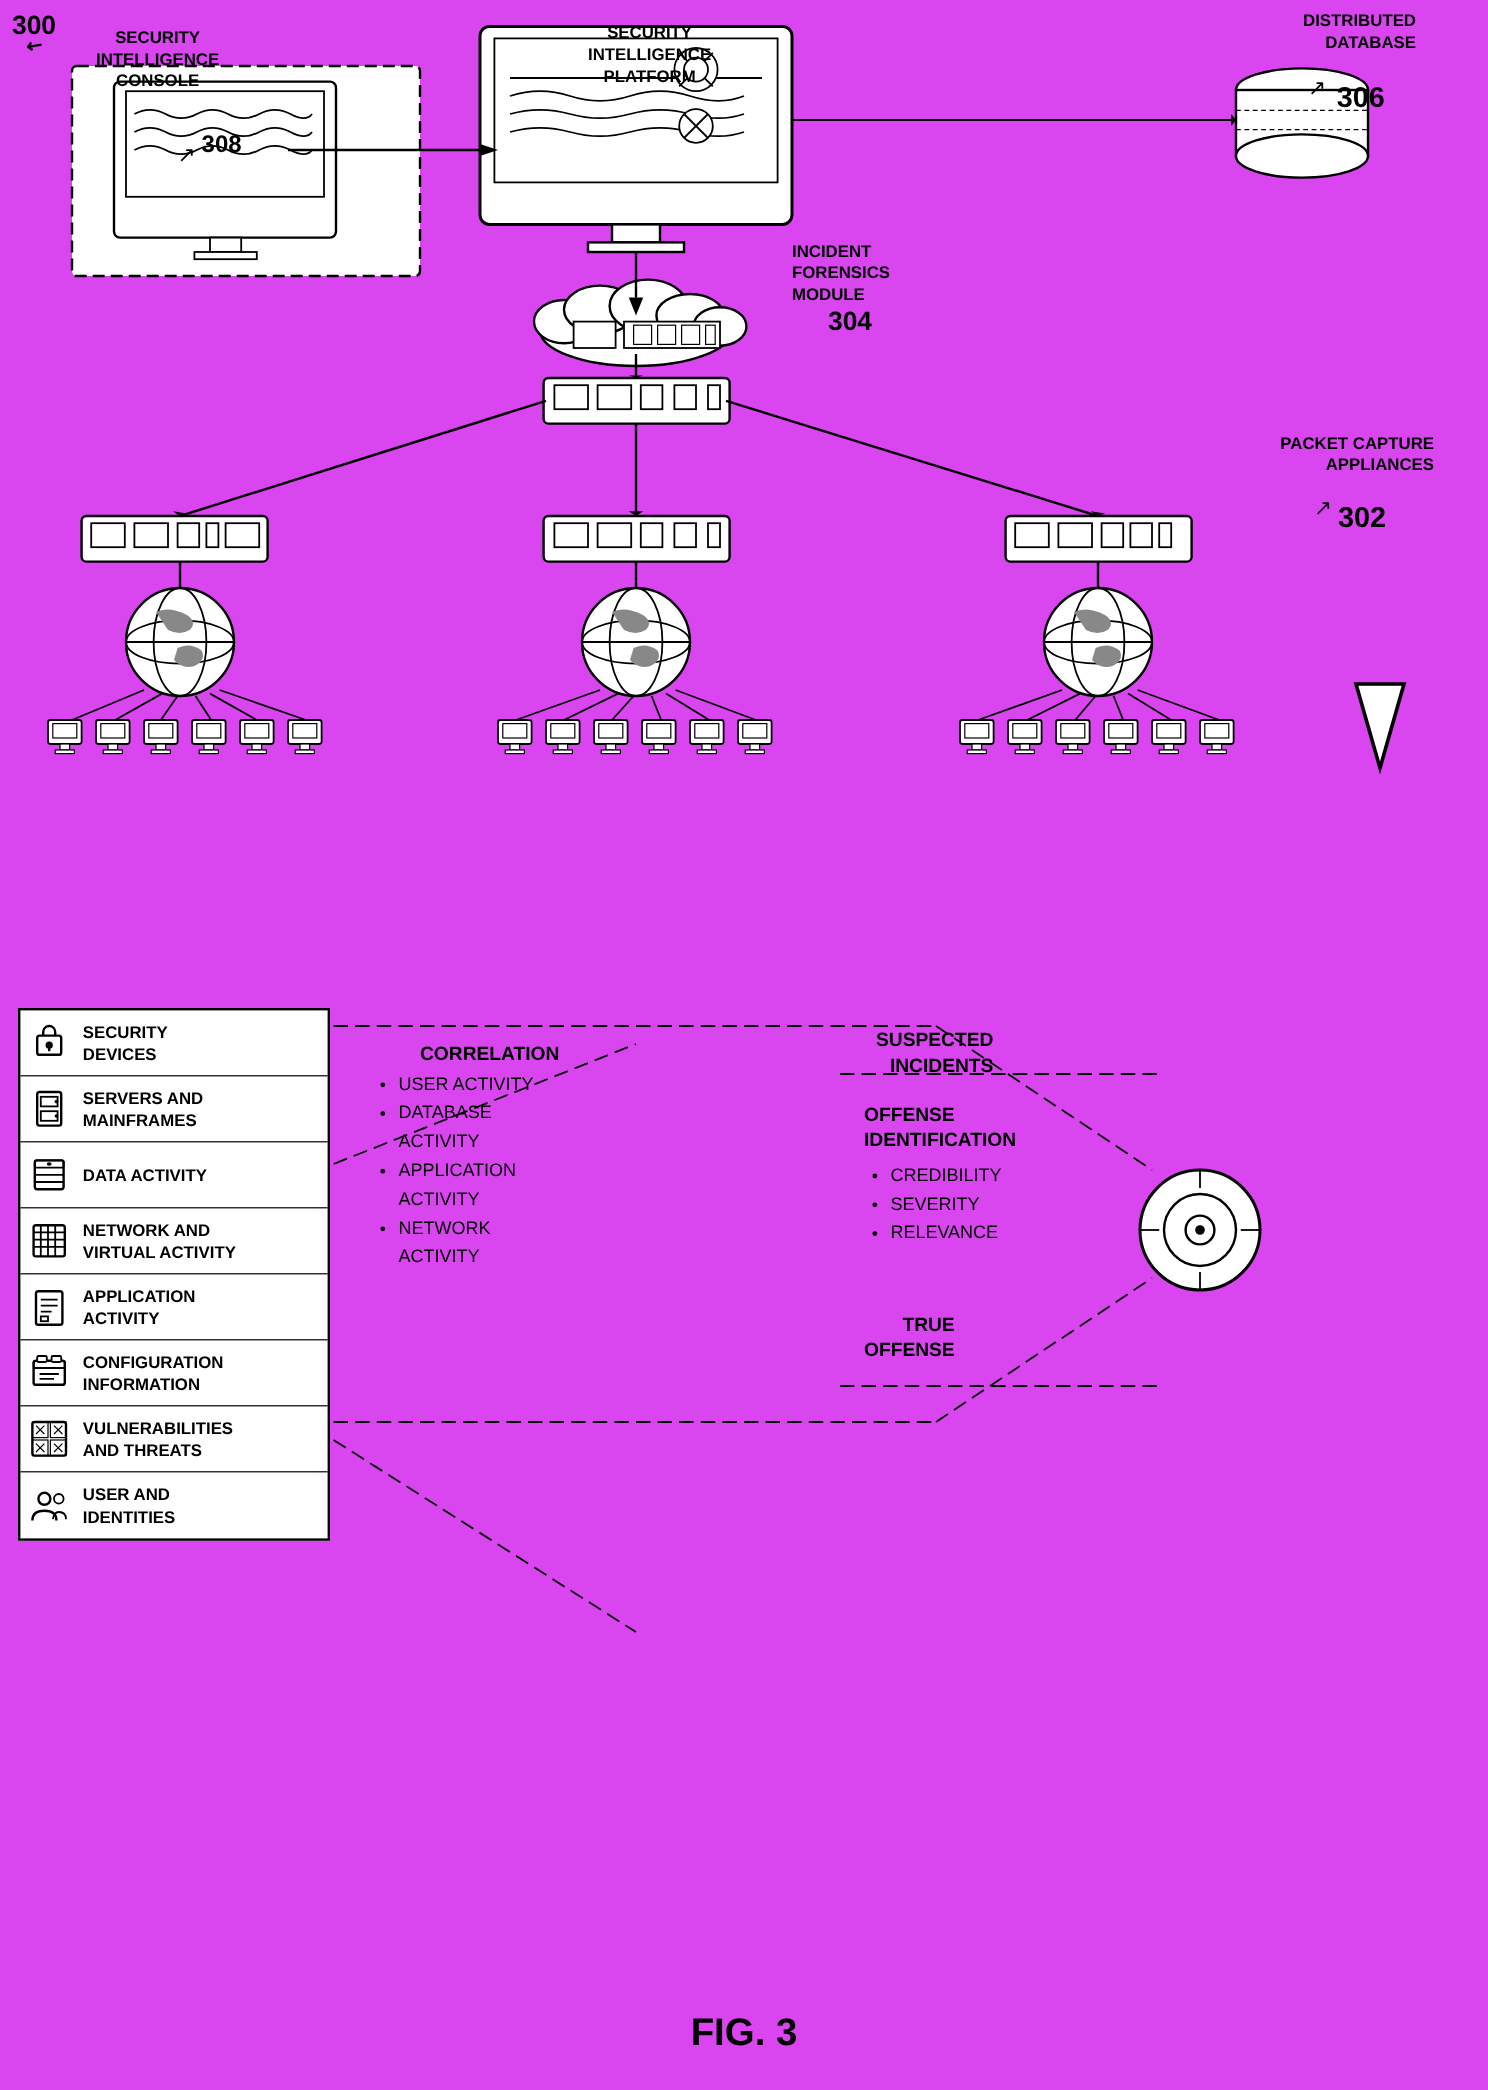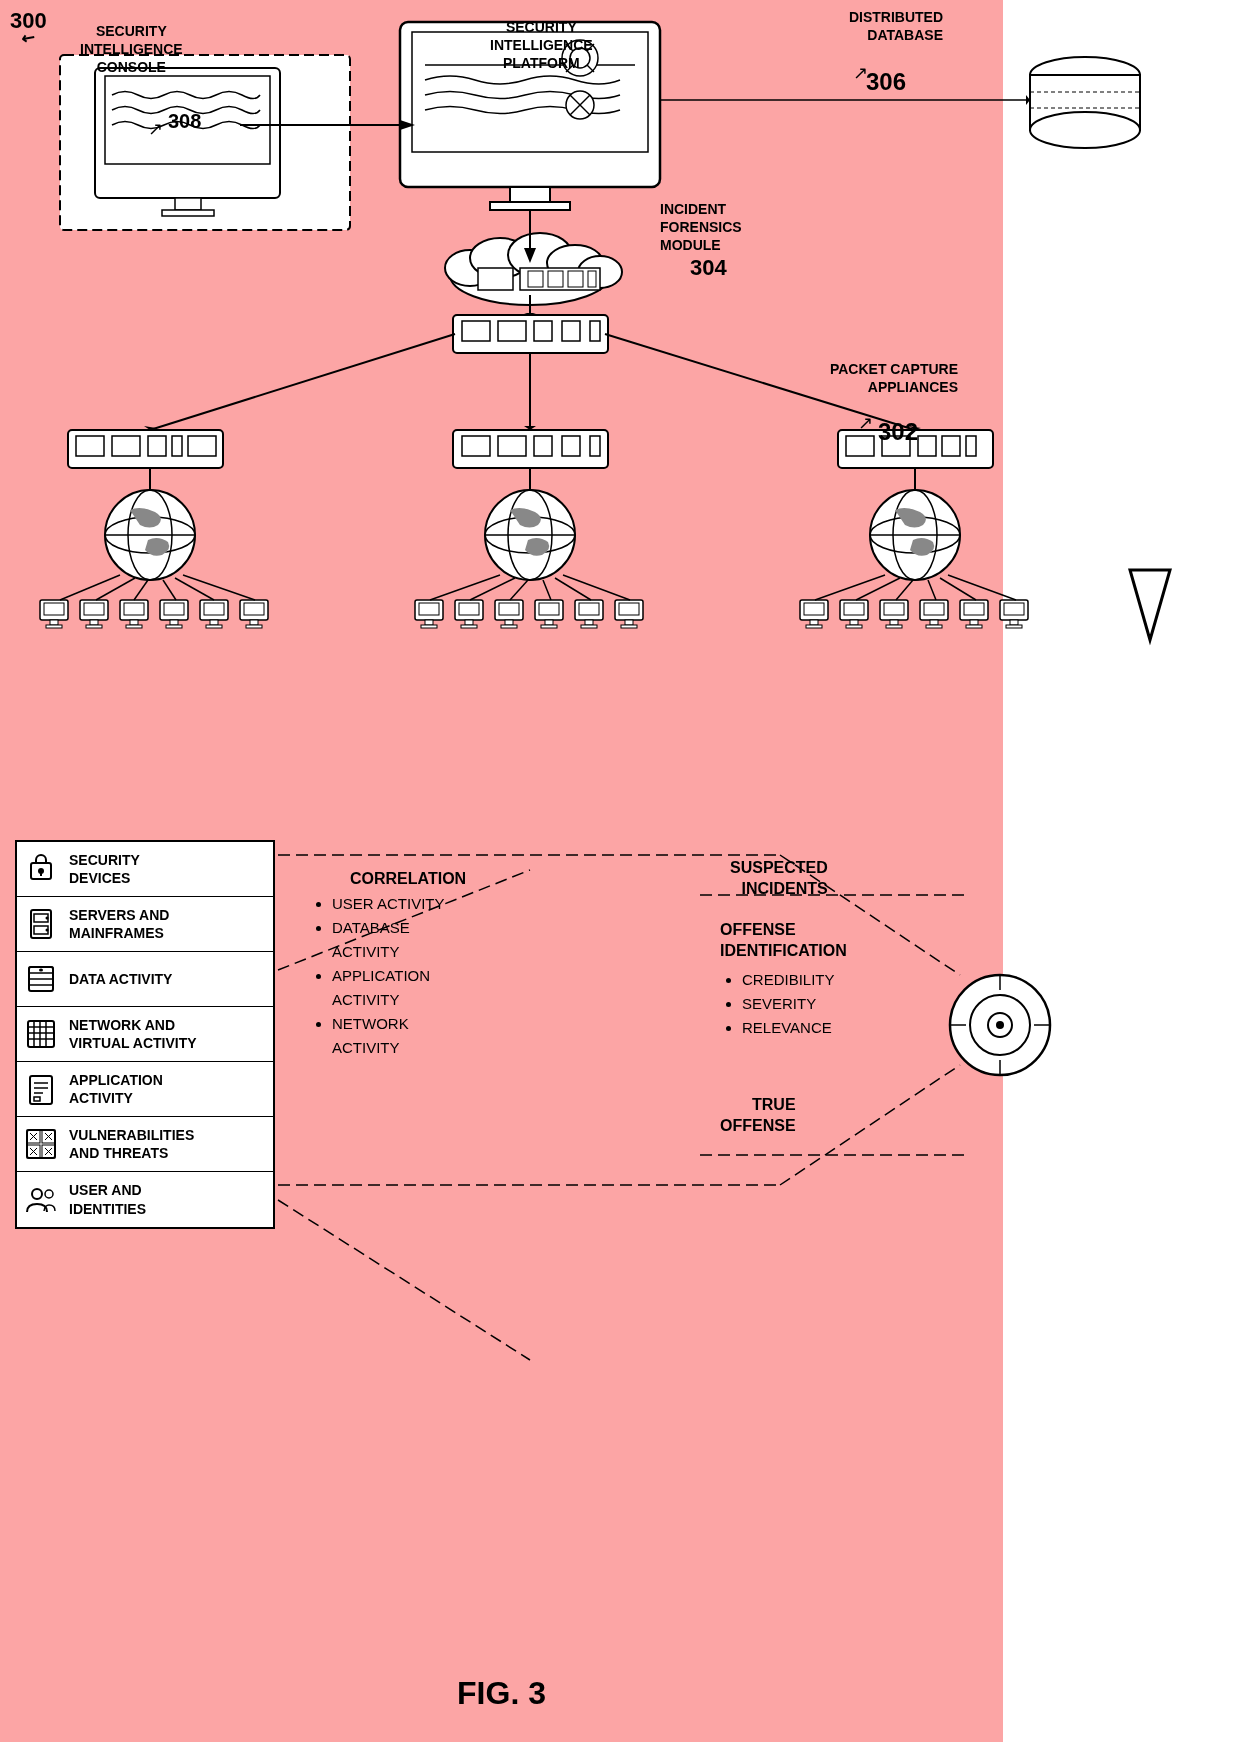--- a/index.html
+++ b/index.html
@@ -5,24 +5,24 @@
     * { box-sizing: border-box; margin: 0; padding: 0; }
     body {
       background: #fff;
       font-family: Arial, sans-serif;
       width: 1240px;
       min-height: 1742px;
       position: relative;
       overflow-x: hidden;
     }
     .diagram-container {
-      width: 1003px;
+      width: 1240px;
       min-height: 1742px;
       position: relative;
-      background: #fca5a5;
+      background: #d946ef;
     }
 
     
     .main-svg {
       position: absolute;
       top: 0;
       left: 0;
       width: 1240px;
       height: 1742px;
     }
@@ -445,21 +445,21 @@
   <div style="position:absolute; top:22px; left:80px; font-size:14px; font-weight:bold; text-align:center; line-height:1.3;">SECURITY<br>INTELLIGENCE<br>CONSOLE</div>
 
   <div style="position:absolute; top:110px; left:168px; font-size:20px; font-weight:bold;">308</div>
 
   <div style="position:absolute; top:118px; left:148px; font-size:18px;">↗</div>
 
   <div style="position:absolute; top:18px; left:490px; font-size:14px; font-weight:bold; text-align:center; line-height:1.3;">SECURITY<br>INTELLIGENCE<br>PLATFORM</div>
 
   <div style="position:absolute; top:8px; right:60px; font-size:14px; font-weight:bold; text-align:right; line-height:1.3;">DISTRIBUTED<br>DATABASE</div>
 
-  <div style="position:absolute; top:68px; right:97px; font-size:24px; font-weight:bold;">306</div>
+  <div style="position:absolute; top:68px; right:86px; font-size:24px; font-weight:bold;">306</div>
 
   <div style="position:absolute; top:62px; right:135px; font-size:18px;">↗</div>
 
   <div style="position:absolute; top:200px; left:660px; font-size:14px; font-weight:bold; text-align:left; line-height:1.3;">INCIDENT<br>FORENSICS<br>MODULE</div>
 
   <div style="position:absolute; top:255px; left:690px; font-size:22px; font-weight:bold;">304</div>
 
   <div style="position:absolute; top:360px; right:45px; font-size:14px; font-weight:bold; text-align:right; line-height:1.3;">PACKET CAPTURE<br>APPLIANCES</div>
 
   <div style="position:absolute; top:418px; right:85px; font-size:24px; font-weight:bold;">302</div>
@@ -527,20 +527,33 @@
           <rect x="5" y="3" width="22" height="28" rx="2" fill="none" stroke="black" stroke-width="2"></rect>
           <line x1="9" y1="10" x2="23" y2="10" stroke="black" stroke-width="1.5"></line>
           <line x1="9" y1="15" x2="23" y2="15" stroke="black" stroke-width="1.5"></line>
           <line x1="9" y1="20" x2="18" y2="20" stroke="black" stroke-width="1.5"></line>
           <rect x="9" y="24" width="6" height="4" fill="none" stroke="black" stroke-width="1.5"></rect>
         </svg>
       </div>
       <div class="legend-text">APPLICATION<br>ACTIVITY</div>
     </div>
 
+    <div class="legend-item">
+      <div class="legend-icon">
+        <svg width="32" height="32" viewBox="0 0 32 32">
+          <rect x="3" y="6" width="26" height="20" rx="2" fill="none" stroke="black" stroke-width="2"></rect>
+          <rect x="3" y="6" width="26" height="6" rx="1" fill="none" stroke="black" stroke-width="1.5"></rect>
+          <line x1="8" y1="17" x2="24" y2="17" stroke="black" stroke-width="1.5"></line>
+          <line x1="8" y1="21" x2="20" y2="21" stroke="black" stroke-width="1.5"></line>
+          <rect x="6" y="2" width="8" height="5" rx="1" fill="white" stroke="black" stroke-width="1.5"></rect>
+          <rect x="18" y="2" width="8" height="5" rx="1" fill="white" stroke="black" stroke-width="1.5"></rect>
+        </svg>
+      </div>
+      <div class="legend-text">CONFIGURATION<br>INFORMATION</div>
+    </div>
 
     <div class="legend-item">
       <div class="legend-icon">
         <svg width="32" height="32" viewBox="0 0 32 32">
           <rect x="2" y="2" width="28" height="28" rx="2" fill="none" stroke="black" stroke-width="2"></rect>
           <rect x="2" y="2" width="13" height="13" fill="none" stroke="black" stroke-width="1"></rect>
           <rect x="17" y="2" width="13" height="13" fill="none" stroke="black" stroke-width="1"></rect>
           <rect x="2" y="17" width="13" height="13" fill="none" stroke="black" stroke-width="1"></rect>
           <rect x="17" y="17" width="13" height="13" fill="none" stroke="black" stroke-width="1"></rect>
           <line x1="5" y1="5" x2="12" y2="12" stroke="black" stroke-width="1"></line>

